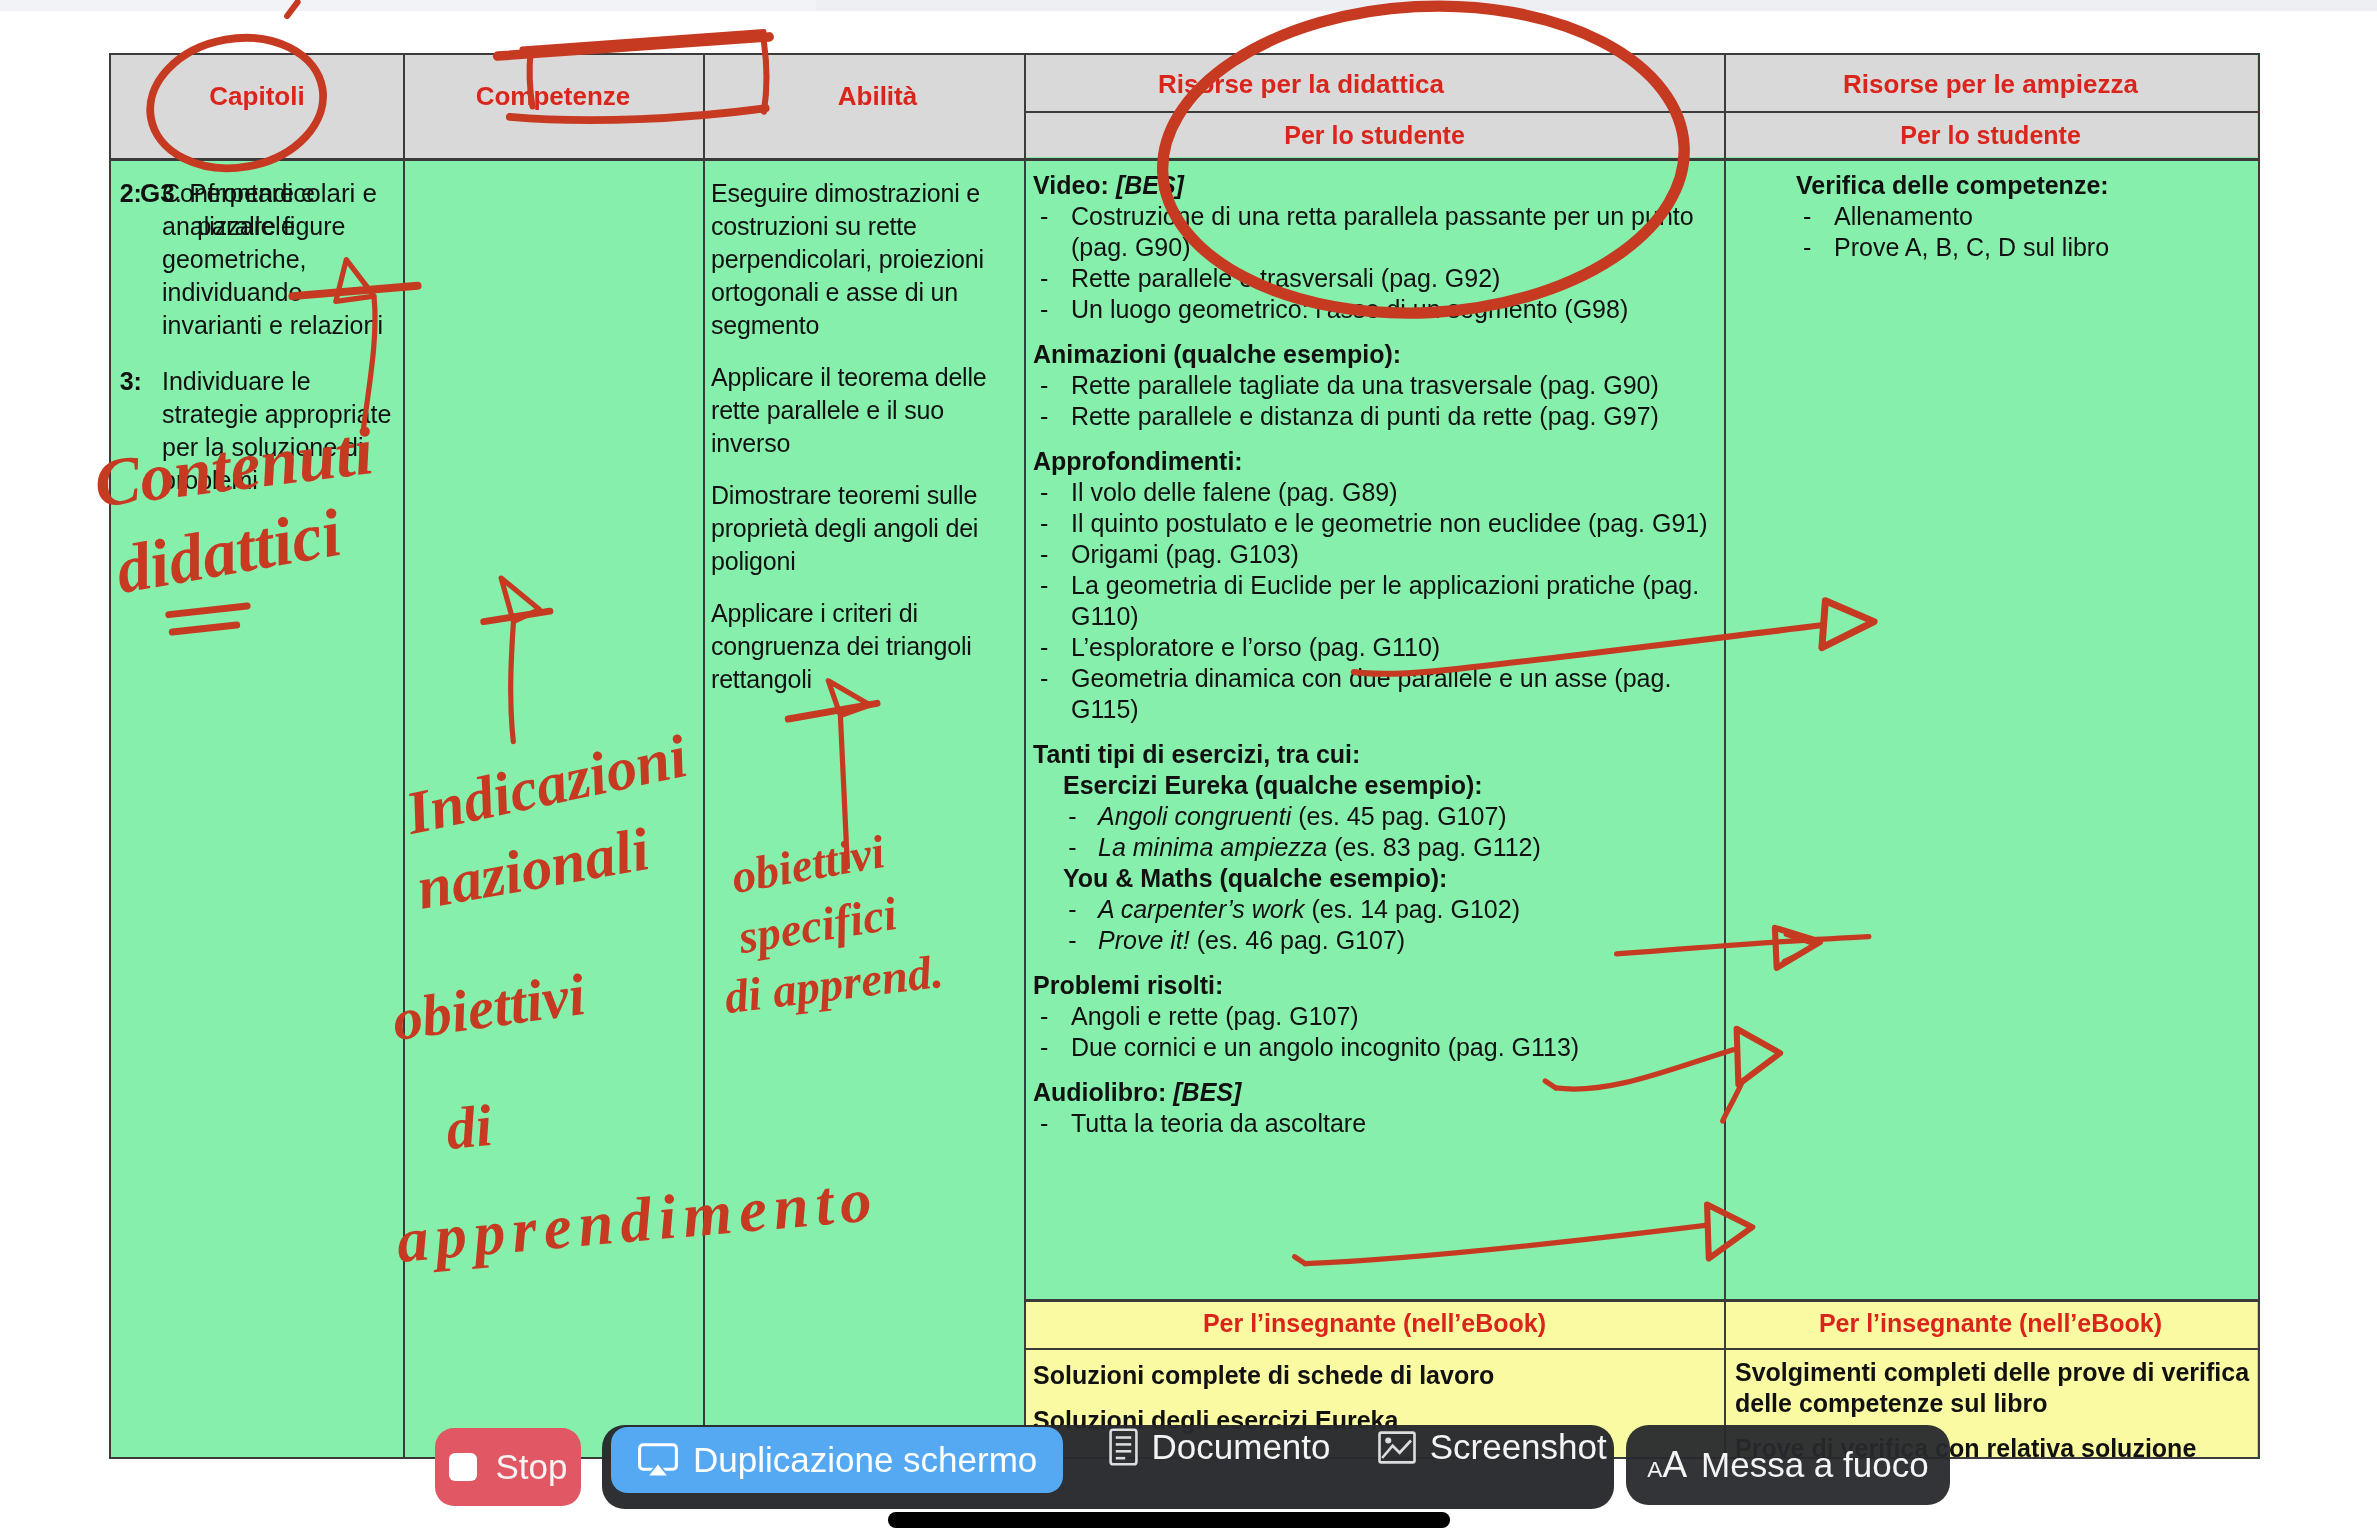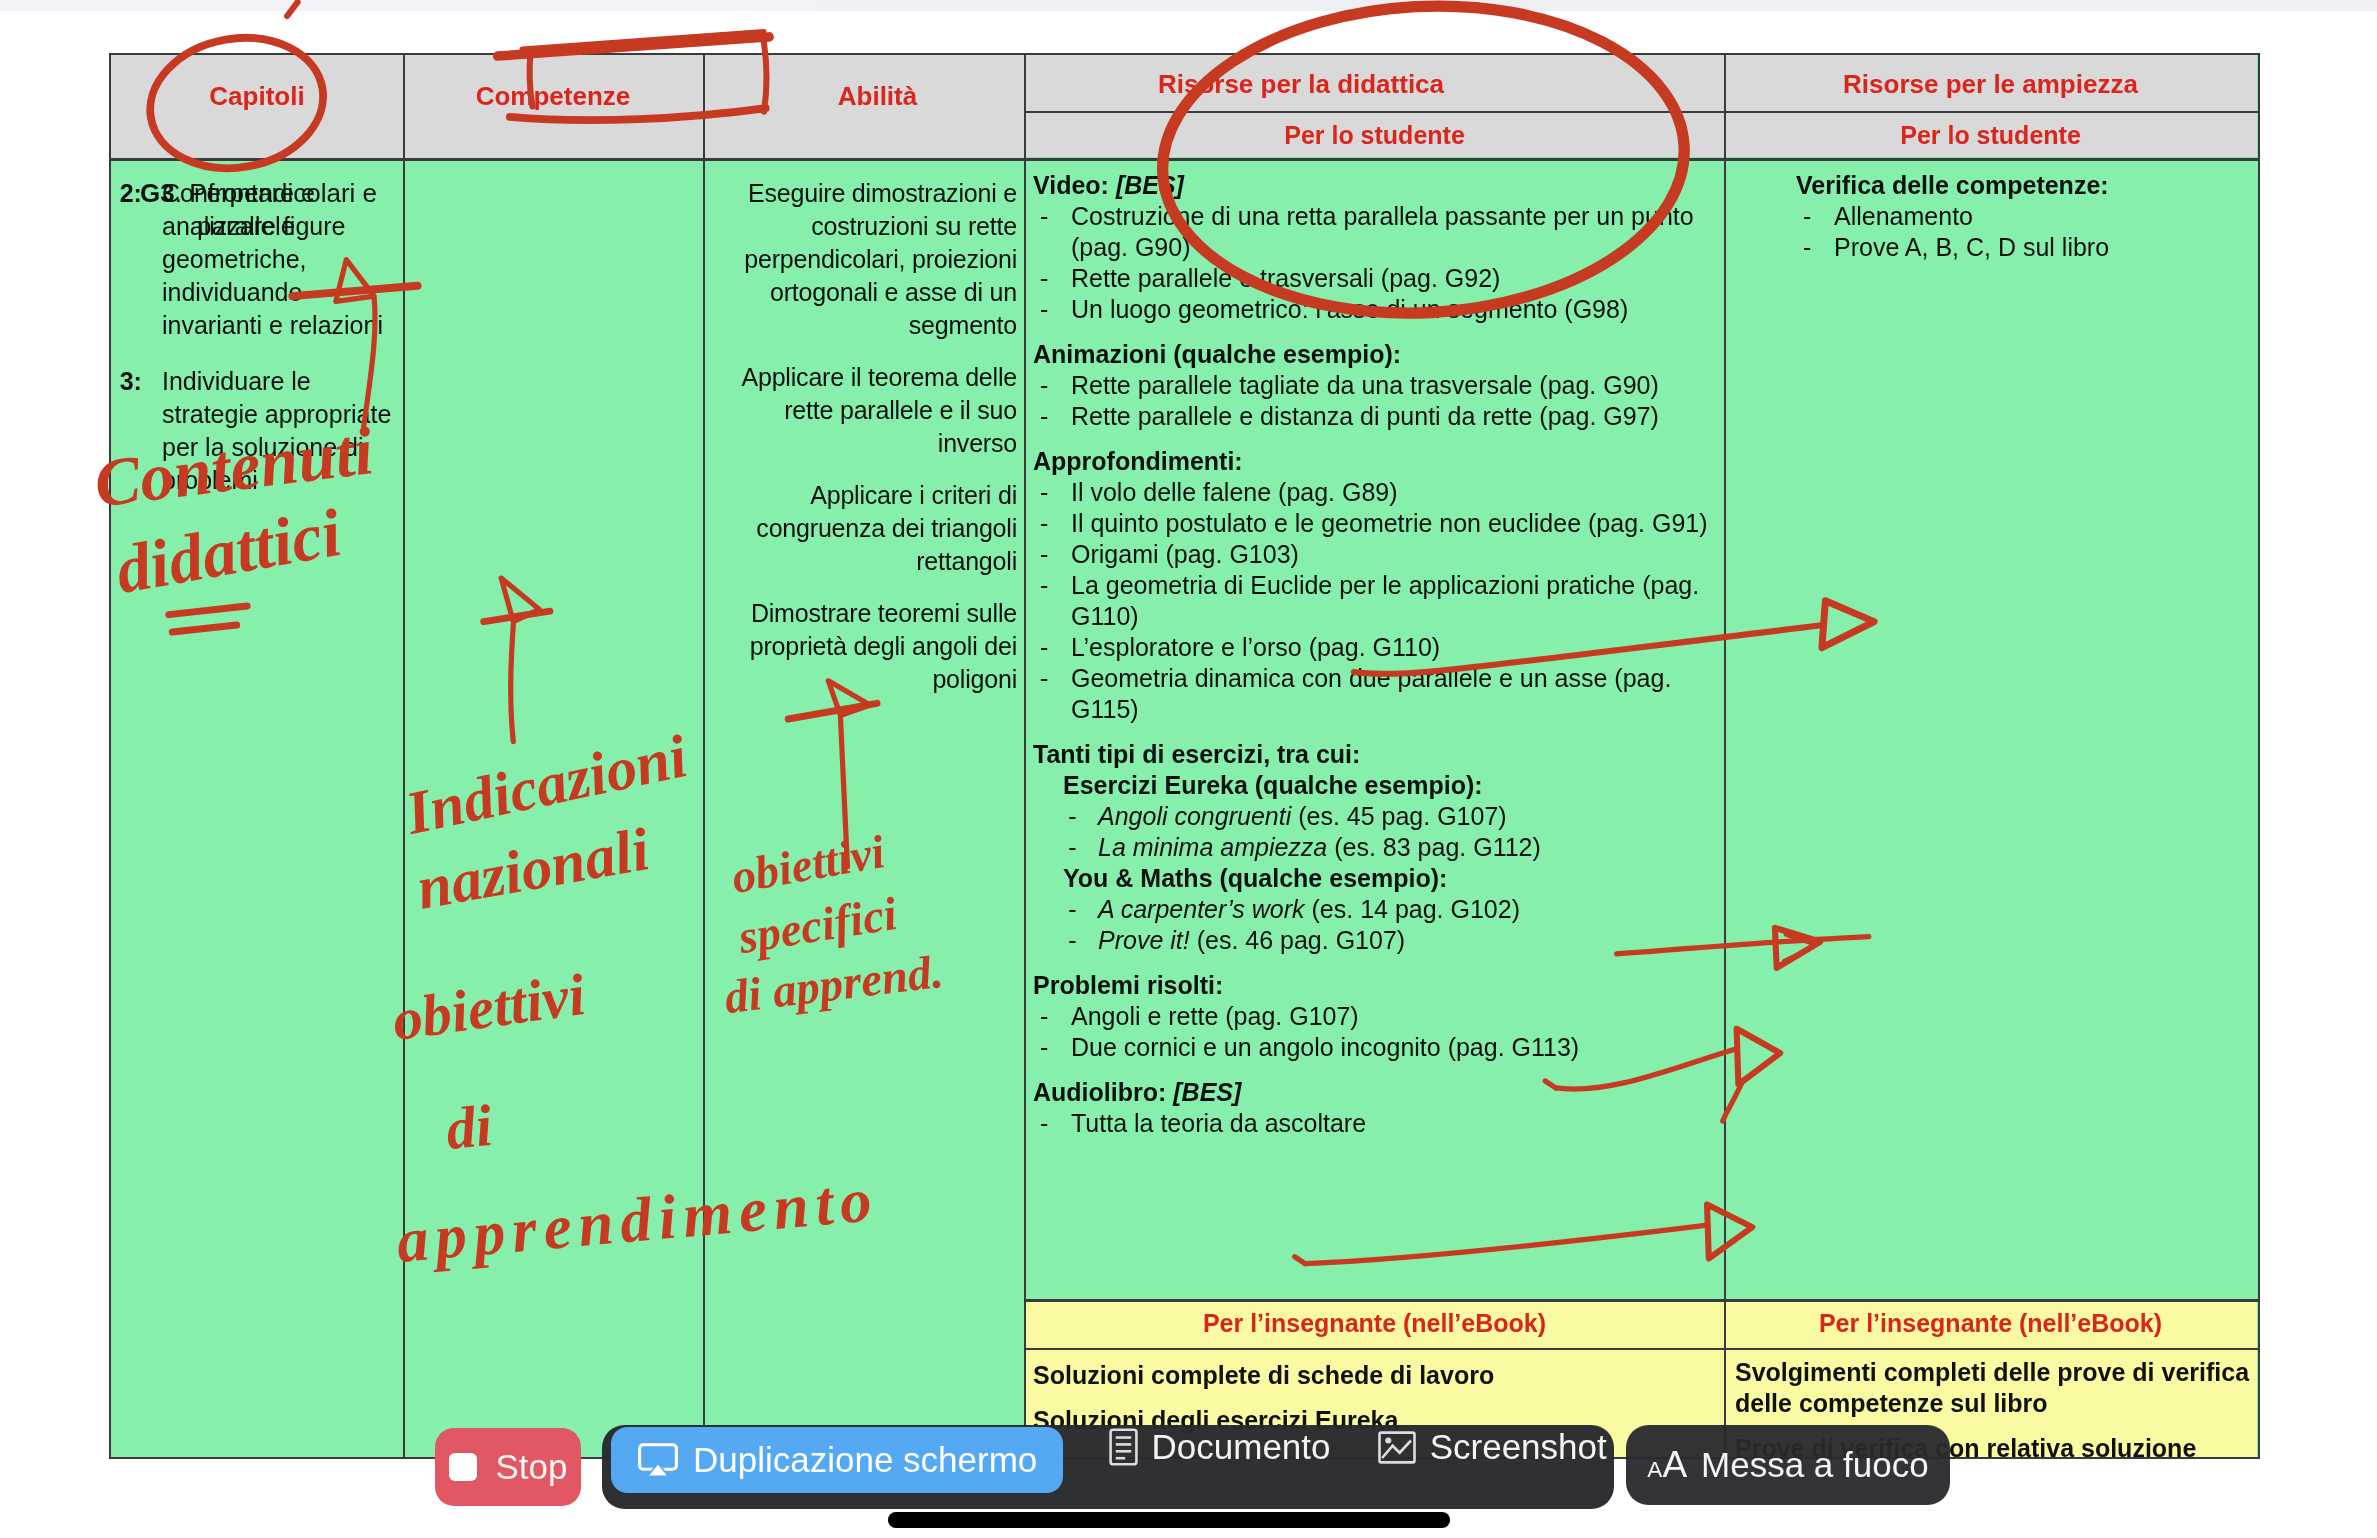--- a/index.html
+++ b/index.html
@@ -15,21 +15,21 @@
   .hdrbg{position:absolute;background:#d9d9d9;}
   .ylwbg{position:absolute;background:#fafaa2;}
   .hdrtxt{position:absolute;color:#da251c;font-weight:bold;font-size:26px;text-align:center;}
   .cellbody{position:absolute;color:#111;font-size:25px;line-height:33px;overflow:hidden;}
   
   #c1-title{padding-left:68px;text-indent:-57px;}
   
   .c2item{position:relative;padding-left:44px;margin-bottom:22.6px;}
   .c2num{position:absolute;left:1.7px;top:0;font-weight:bold;}
   
-  .c3para{margin-bottom:19px;letter-spacing:-0.2px;text-align:right;}
+  .c3para{margin-bottom:19px;letter-spacing:-0.2px;}
   
   .c4-head{font-weight:bold;margin-top:14px;}
   .c4-head:first-child{margin-top:0;}
   .c4-item{position:relative;padding-left:38px;}
   .c4-item::before{content:"-";position:absolute;left:7px;}
   .c4-subhead{font-weight:bold;margin-left:30px;}
   .c4-subitem{position:relative;margin-left:30px;padding-left:35px;}
   .c4-subitem::before{content:"-";position:absolute;left:5.2px;}
   #col4-list{line-height:31px;}
   
@@ -94,22 +94,22 @@
   <div class="hdrtxt" style="left:1613px;top:66px;width:533px;font-size:25px;">Per lo studente</div>
 
   <div class="cellbody" id="c1-title" style="left:18px;top:122px;width:272px;font-size:26px;"><b>G3</b>. Perpendicolari e parallele</div>
   <div class="cellbody" id="col2-list" style="left:7px;top:122px;width:280px;">
       <div class="c2item"><span class="c2num">2:</span>Confrontare e analizzare figure geometriche, individuando invarianti e relazioni</div>
       <div class="c2item"><span class="c2num">3:</span>Individuare le strategie appropriate per la soluzione di problemi</div>
     </div>
   <div class="cellbody" id="col3-list" style="left:600px;top:122px;width:306px;">
       <div class="c3para">Eseguire dimostrazioni e costruzioni su rette perpendicolari, proiezioni ortogonali e asse di un segmento</div>
       <div class="c3para">Applicare il teorema delle rette parallele e il suo inverso</div>
+      <div class="c3para">Dimostrare teoremi sulle proprietà degli angoli dei poligoni</div>
       <div class="c3para">Applicare i criteri di congruenza dei triangoli rettangoli</div>
-      <div class="c3para">Dimostrare teoremi sulle proprietà degli angoli dei poligoni</div>
     </div>
   <div class="cellbody" id="col4-list" style="left:922px;top:115px;width:686px;height:1126px;">
       <div class="c4-head">Video: <i>[BES]</i></div>
       <div class="c4-item">Costruzione di una retta parallela passante per un punto (pag. G90)</div>
       <div class="c4-item">Rette parallele e trasversali (pag. G92)</div>
       <div class="c4-item">Un luogo geometrico: l’asse di un segmento (G98)</div>
       <div class="c4-head">Animazioni (qualche esempio):</div>
       <div class="c4-item">Rette parallele tagliate da una trasversale (pag. G90)</div>
       <div class="c4-item">Rette parallele e distanza di punti da rette (pag. G97)</div>
       <div class="c4-head">Approfondimenti:</div>

